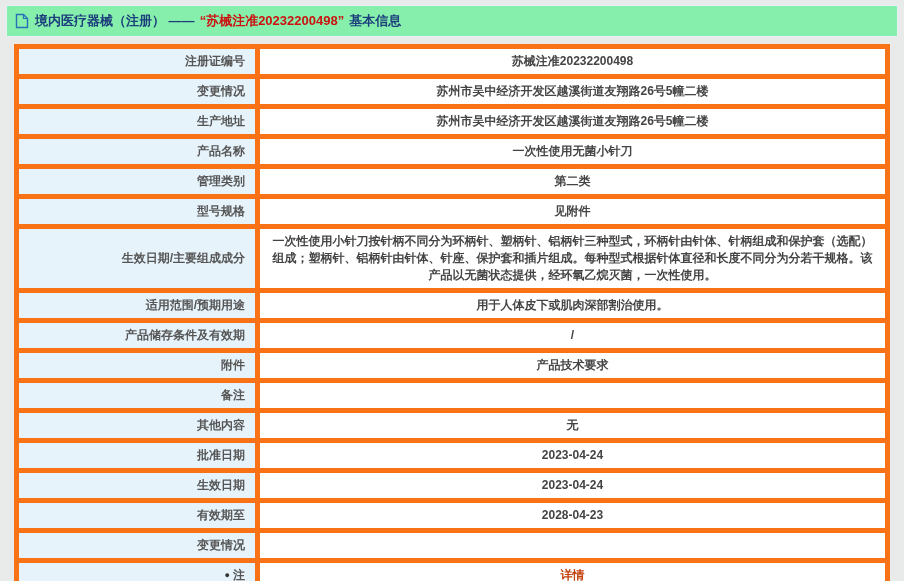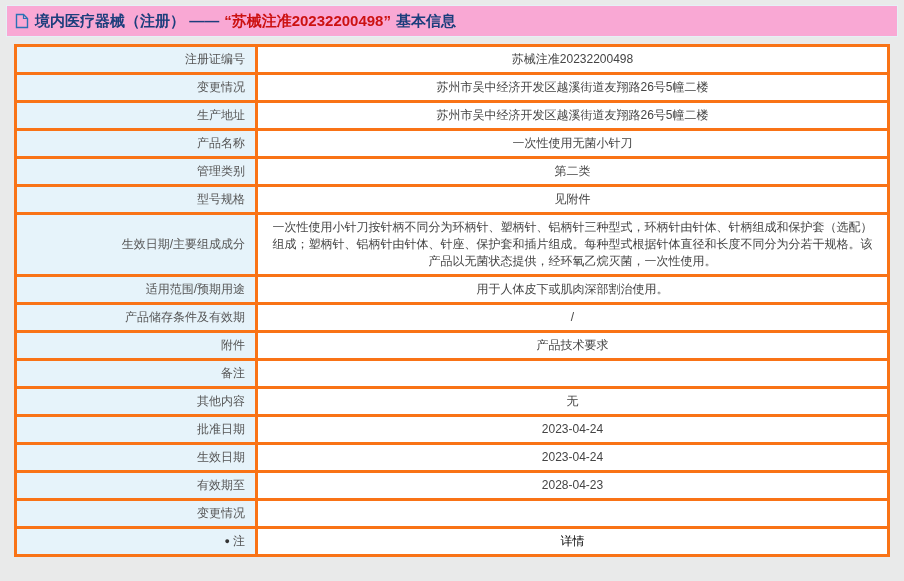--- a/index.html
+++ b/index.html
@@ -7,55 +7,56 @@
   body {
     width: 904px;
     height: 581px;
     background: #e9eaea;
     font-family: "Liberation Sans", "DejaVu Sans", sans-serif;
     overflow: hidden;
   }
   .topbar {
     margin: 5px 6px 7px 6px;
     height: 32px;
-    background: #f9a8d4;
+    background: #86efac;
     border: 1px solid #e6f0f6;
     display: flex;
     align-items: center;
     padding: 0 8px;
-    font-size: 15px;
+    font-size: 13px;
     font-weight: bold;
   }
   .doc-icon { width: 14px; height: 16px; margin-right: 6px; flex: 0 0 auto; display: inline-flex; }
   .title-prefix, .title-suffix { color: #1c3e7c; white-space: pre; }
   .title-highlight { color: #cc1111; margin: 6px 5px; white-space: pre; }
   table.info {
     border-collapse: collapse;
     margin: 0 14px;
     width: 876px;
     background: #ffffff;
   }
   .info td {
-    border: 3px solid #f97316;
+    border: 5px solid #f97316;
     font-size: 12px;
     padding: 4px 10px;
     line-height: 17px;
     vertical-align: middle;
+    font-weight: bold;
   }
   td.lbl {
     width: 241px;
     background: #e6f3fa;
     color: #555555;
     text-align: right;
   }
   td.val {
     color: #444444;
     text-align: center;
   }
-  td.val a { color: #000000; text-decoration: none; cursor: pointer; }
+  td.val a { color: #c2410c; text-decoration: none; cursor: pointer; }
   .note-ico {
     color: #333333;
     font-size: 9px;
     margin-right: 3px;
     vertical-align: 1px;
     display: inline-block;
   }
 </style>
 </head>
 <body>

